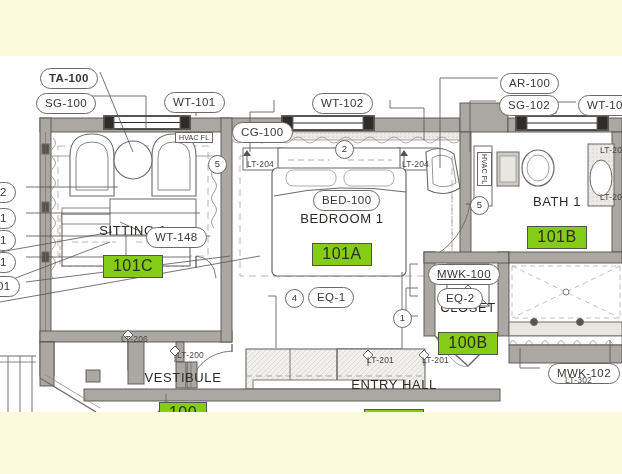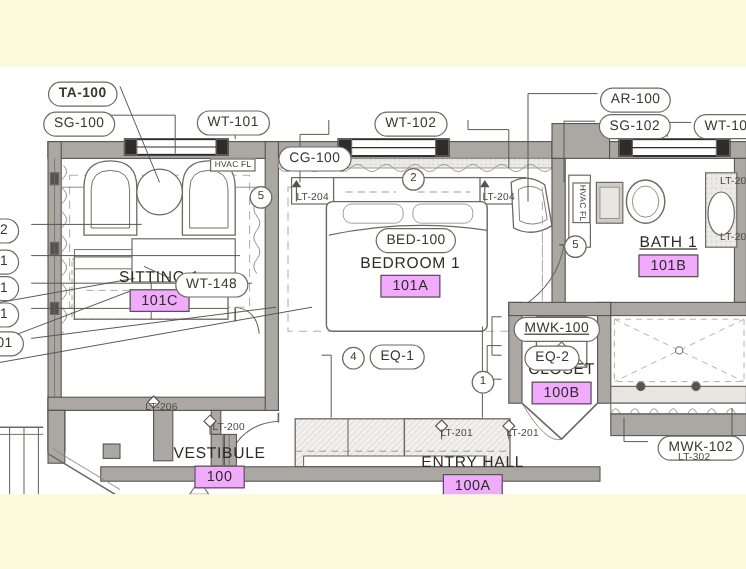--- a/index.html
+++ b/index.html
@@ -35,23 +35,23 @@
   
   .circ{
     position:absolute;width:17px;height:17px;border-radius:50%;
     border:1.2px solid #6d6a66;background:#fff;color:#3a3734;
     font-size:9.5px;line-height:15px;text-align:center;
   }
   
   .room{position:absolute;text-align:center;color:#2e2b28;white-space:nowrap;}
   .room .nm{font-size:13px;letter-spacing:.6px;line-height:1.15;}
   .room .no{
-    display:inline-block;margin-top:2px;
-    border:1.2px solid #55524f;background:#f0abfc;
-    font-size:12px;letter-spacing:.5px;padding:1px 9px 2px 9px;
+    display:inline-block;margin-top:16px;
+    border:1.2px solid #55524f;background:#84cc16;
+    font-size:16px;letter-spacing:.5px;padding:1px 9px 2px 9px;
   }
   
   .lt{
     position:absolute;font-size:8.5px;color:#4a4744;white-space:nowrap;
     letter-spacing:.2px;
   }
   .boxlbl{
     position:absolute;border:1px solid #6d6a66;background:#fff;
     font-size:7px;color:#3a3734;padding:1px 3px;white-space:nowrap;
     letter-spacing:.2px;
@@ -318,21 +318,21 @@
     <div class="boxlbl vert" style="left:477px;top:96px;">HVAC FL</div>
 
     <div class="room" style="left:78px;top:168px;width:110px;">
       <div class="nm">SITTING 1</div>
       <div class="no">101C</div>
     </div>
     <div class="room" style="left:283px;top:156px;width:118px;">
       <div class="nm">BEDROOM 1</div>
       <div class="no">101A</div>
     </div>
-    <div class="room" style="left:521px;top:139px;width:72px;text-decoration:underline;">
+    <div class="room" style="left:521px;top:139px;width:72px;">
       <div class="nm">BATH 1</div>
       <div class="no">101B</div>
     </div>
     <div class="room" style="left:432px;top:245px;width:72px;">
       <div class="nm">CLOSET</div>
       <div class="no">100B</div>
     </div>
     <div class="room" style="left:130px;top:315px;width:106px;">
       <div class="nm">VESTIBULE</div>
       <div class="no">100</div>

